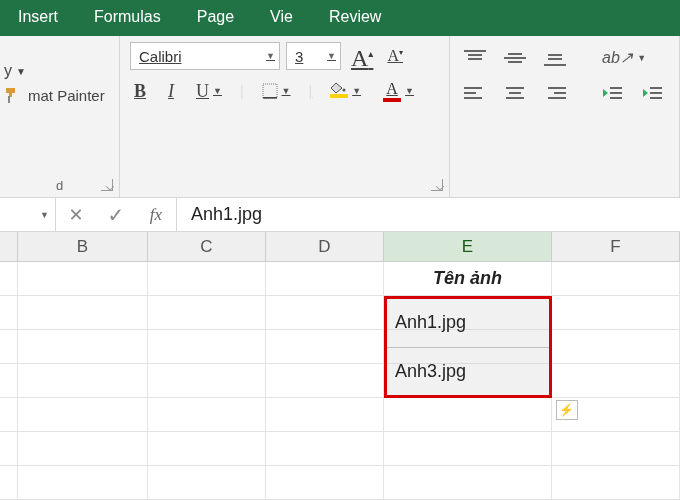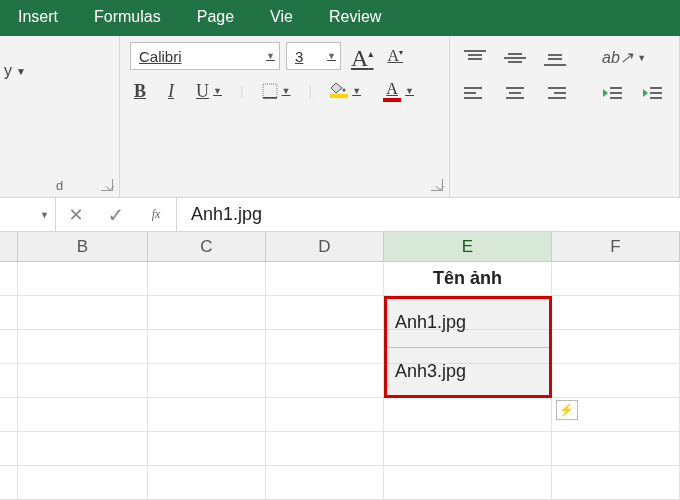--- a/index.html
+++ b/index.html
@@ -112,21 +112,21 @@
   }
   .namebox {
     width:56px; border-right:1px solid #d6d6d6;
     display:flex; align-items:center; justify-content:flex-end;
     padding-right:6px;
   }
   .fbar-btns { display:flex; align-items:center; border-right:1px solid #d6d6d6;}
   .fbar-btn { width:40px; display:flex; align-items:center; justify-content:center; height:100%;}
   .cancel-ic { font-size:18px; color:#888;}
   .check-ic { font-size:20px; color:#888;}
-  .fx { font-style:italic; font-family:"Times New Roman",serif; font-size:12px; color:#666;}
+  .fx { font-style:italic; font-family:"Times New Roman",serif; font-size:17px; color:#666;}
   .fbar-input { flex:1; padding-left:14px; display:flex; align-items:center; font-size:18px; color:#222;}
   
   .grid { position:relative; }
   .colhdrs { display:flex; height:30px; background:#efefef; border-bottom:1px solid #ccc;}
   .colhdr {
     border-right:1px solid #ccc; display:flex; align-items:center; justify-content:center;
     font-size:17px; color:#555; background:#efefef;
   }
   .colhdr.sel { background:#d8e8d8; color:#1a5a1a;}
   .gridbody { position:relative; }
@@ -157,20 +157,29 @@
   <div class="tab">Review</div>
 </div>
 
 <div class="ribbon">
 
   <div class="group clip-group">
     <div class="clip-row">
       <span>y</span>
       <span class="drop">▼</span>
     </div>
+    <div class="fmt-painter">
+      <span class="brush">
+        <svg viewBox="0 0 18 18">
+            <path d="M2 2h9v5H8v4H5V7H2z" fill="#d99a3a"></path>
+            <rect x="4" y="10" width="2" height="7" fill="#888"></rect>
+          </svg>
+      </span>
+      <span>mat Painter</span>
+    </div>
     <div class="group-label">d</div>
     <div class="launcher"></div>
   </div>
 
   <div class="group font-group">
     <div class="row">
       <div class="combo font-name">
         <span>Calibri</span>
         <span class="arrow">▼</span>
       </div>
@@ -319,21 +328,21 @@
     <div class="colhdr sel" style="width:168px;">E</div>
     <div class="colhdr" style="width:128px;">F</div>
   </div>
   <div class="gridbody">
 
     <div class="gridrow">
       <div class="cell" style="width:18px;"></div>
       <div class="cell" style="width:130px;"></div>
       <div class="cell" style="width:118px;"></div>
       <div class="cell" style="width:118px;"></div>
-      <div class="cell hdr" style="width:168px;">Tên ảnh</div>
+      <div class="cell hdr" style="width:168px;font-style:italic;">Tên ảnh</div>
       <div class="cell" style="width:128px;"></div>
     </div>
     <div class="gridrow">
       <div class="cell" style="width:18px;"></div>
       <div class="cell" style="width:130px;"></div>
       <div class="cell" style="width:118px;"></div>
       <div class="cell" style="width:118px;"></div>
       <div class="cell" style="width:168px;"></div>
       <div class="cell" style="width:128px;"></div>
     </div>

